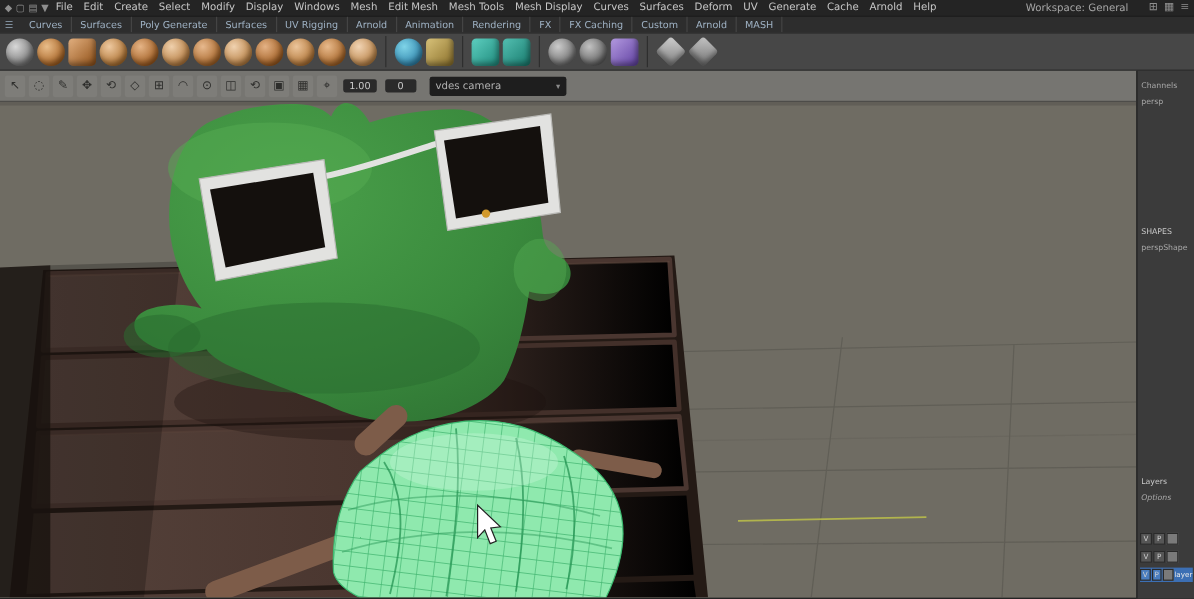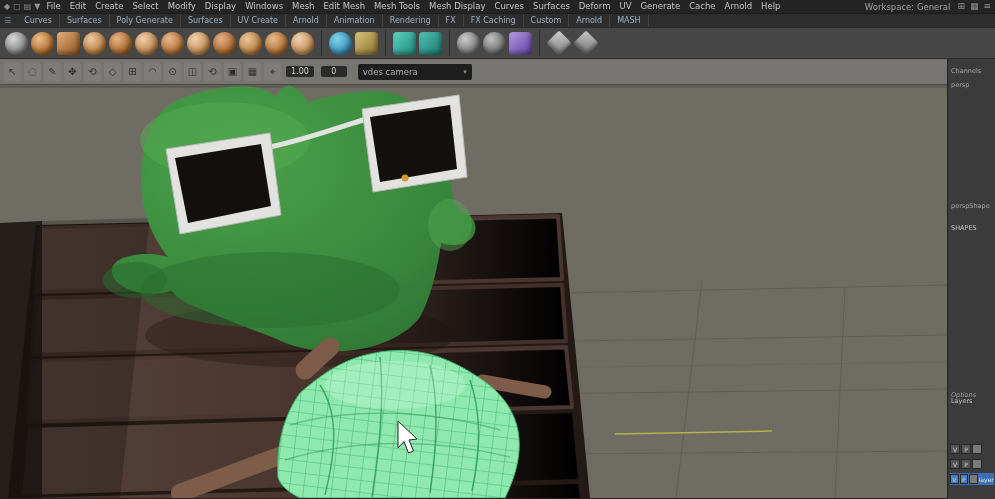--- a/index.html
+++ b/index.html
@@ -7,21 +7,21 @@
   body { font-family:"DejaVu Sans", "Liberation Sans", sans-serif; }
   .app { width:995px; height:499px; display:flex; flex-direction:column; position:relative; }
 
   
   .menubar { height:13px; background:#242424; display:flex; align-items:center;
              padding:0 4px; color:#c6c6c6; font-size:8.5px; white-space:nowrap; }
   .mb-icons { display:flex; gap:3px; margin-right:6px; }
   .mb-icon { color:#8f8f8f; font-size:8px; line-height:13px; }
   .menus { display:flex; gap:9px; }
   .menu-item { cursor:default; line-height:13px; }
-  .mb-right { margin-left:auto; display:flex; align-items:center; gap:7px; color:#a5a5a5; }
+  .mb-right { margin-left:auto; display:flex; align-items:center; gap:17px; color:#a5a5a5; }
   .mb-right .mb-icon { font-size:9px; }
 
   
   .shelf-tabs { height:14px; background:#2d2d2d; display:flex; align-items:center;
                 padding:0 4px; color:#9fb2c4; font-size:8px; white-space:nowrap; border-top:1px solid #1c1c1c; }
   .st-icon { color:#7e8d9b; margin-right:6px; font-size:8px; }
   .shelf-tab { padding:0 7px; border-right:1px solid #444; line-height:13px; cursor:default; }
 
   
   .shelf { height:32px; background:#474747; display:flex; align-items:center;
@@ -106,21 +106,21 @@
     </div>
   </div>
 
   <div class="shelf-tabs">
     <span class="st-icon">☰</span>
     <div class="tabs" style="display:flex;">
         <span class="shelf-tab">Curves</span>
         <span class="shelf-tab">Surfaces</span>
         <span class="shelf-tab">Poly Generate</span>
         <span class="shelf-tab">Surfaces</span>
-        <span class="shelf-tab">UV Create</span>
+        <span class="shelf-tab">UV Rigging</span>
         <span class="shelf-tab">Arnold</span>
         <span class="shelf-tab">Animation</span>
         <span class="shelf-tab">Rendering</span>
         <span class="shelf-tab">FX</span>
         <span class="shelf-tab">FX Caching</span>
         <span class="shelf-tab">Custom</span>
         <span class="shelf-tab">Arnold</span>
         <span class="shelf-tab">MASH</span>
       </div>
   </div>
@@ -302,24 +302,24 @@
           </g>
 
           <path d="M398,336 l0,27 l6,-6.5 l4.5,11.5 l5,-2 l-4.5,-11 l8,-1 Z" fill="#ffffff" stroke="#222" stroke-width="1"></path>
         </svg>
       </div>
     </div>
 
     <div class="side-panel">
       <div class="sp-text" style="top:8px;">Channels</div>
       <div class="sp-text" style="top:22px;">persp</div>
-      <div class="sp-text sp-sec" style="top:130px;margin-top:35px;">SHAPES</div>
+      <div class="sp-text sp-sec" style="top:130px;">SHAPES</div>
       <div class="sp-text" style="top:143px;">perspShape</div>
       <div class="sp-text sp-sec" style="top:338px;">Layers</div>
-      <div class="sp-text" style="top:332px;font-style:italic;">Options</div>
+      <div class="sp-text" style="top:352px;font-style:italic;">Options</div>
       <div id="layerRows">
           <div class="layer-row" style="top: 384px;">
             <span class="lr-box">V</span>
             <span class="lr-box">P</span>
             <span class="lr-swatch"></span>
           </div>
           <div class="layer-row" style="top: 399px;">
             <span class="lr-box">V</span>
             <span class="lr-box">P</span>
             <span class="lr-swatch"></span>

